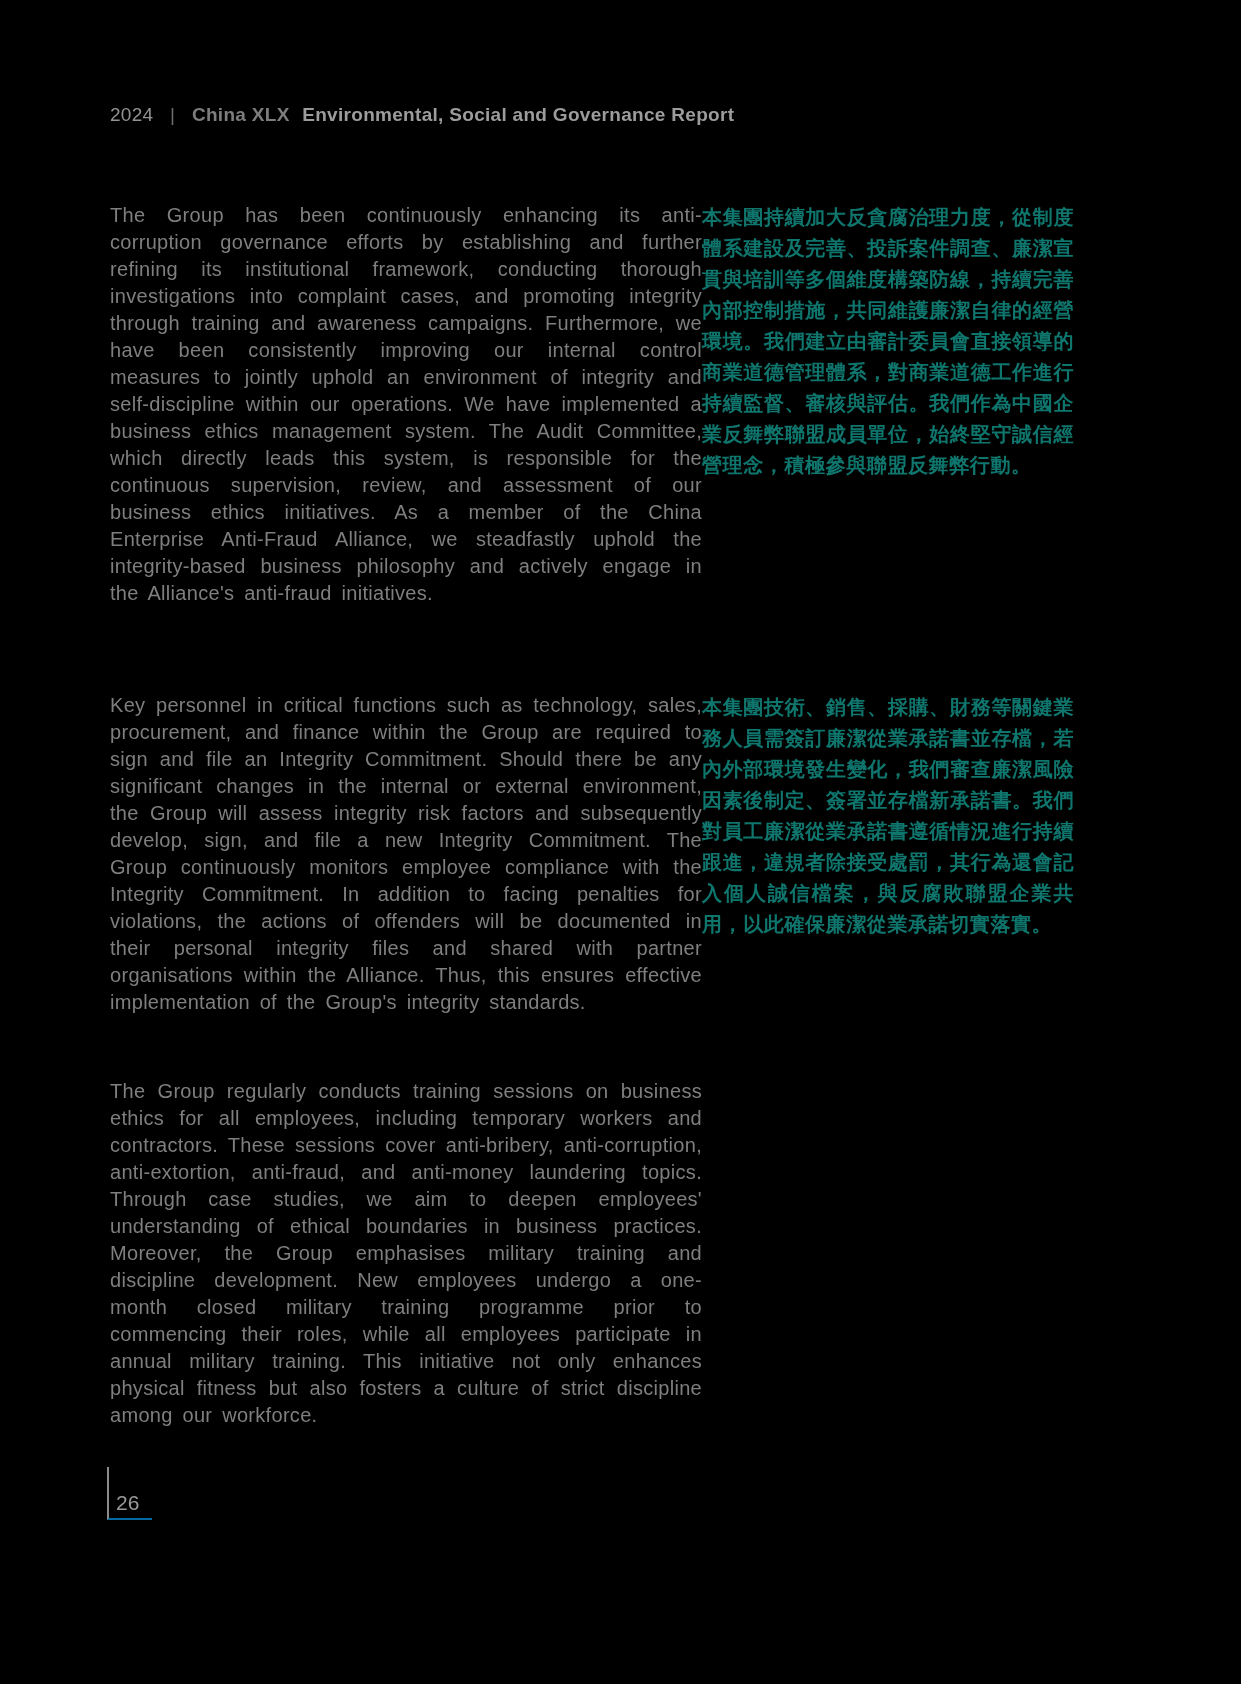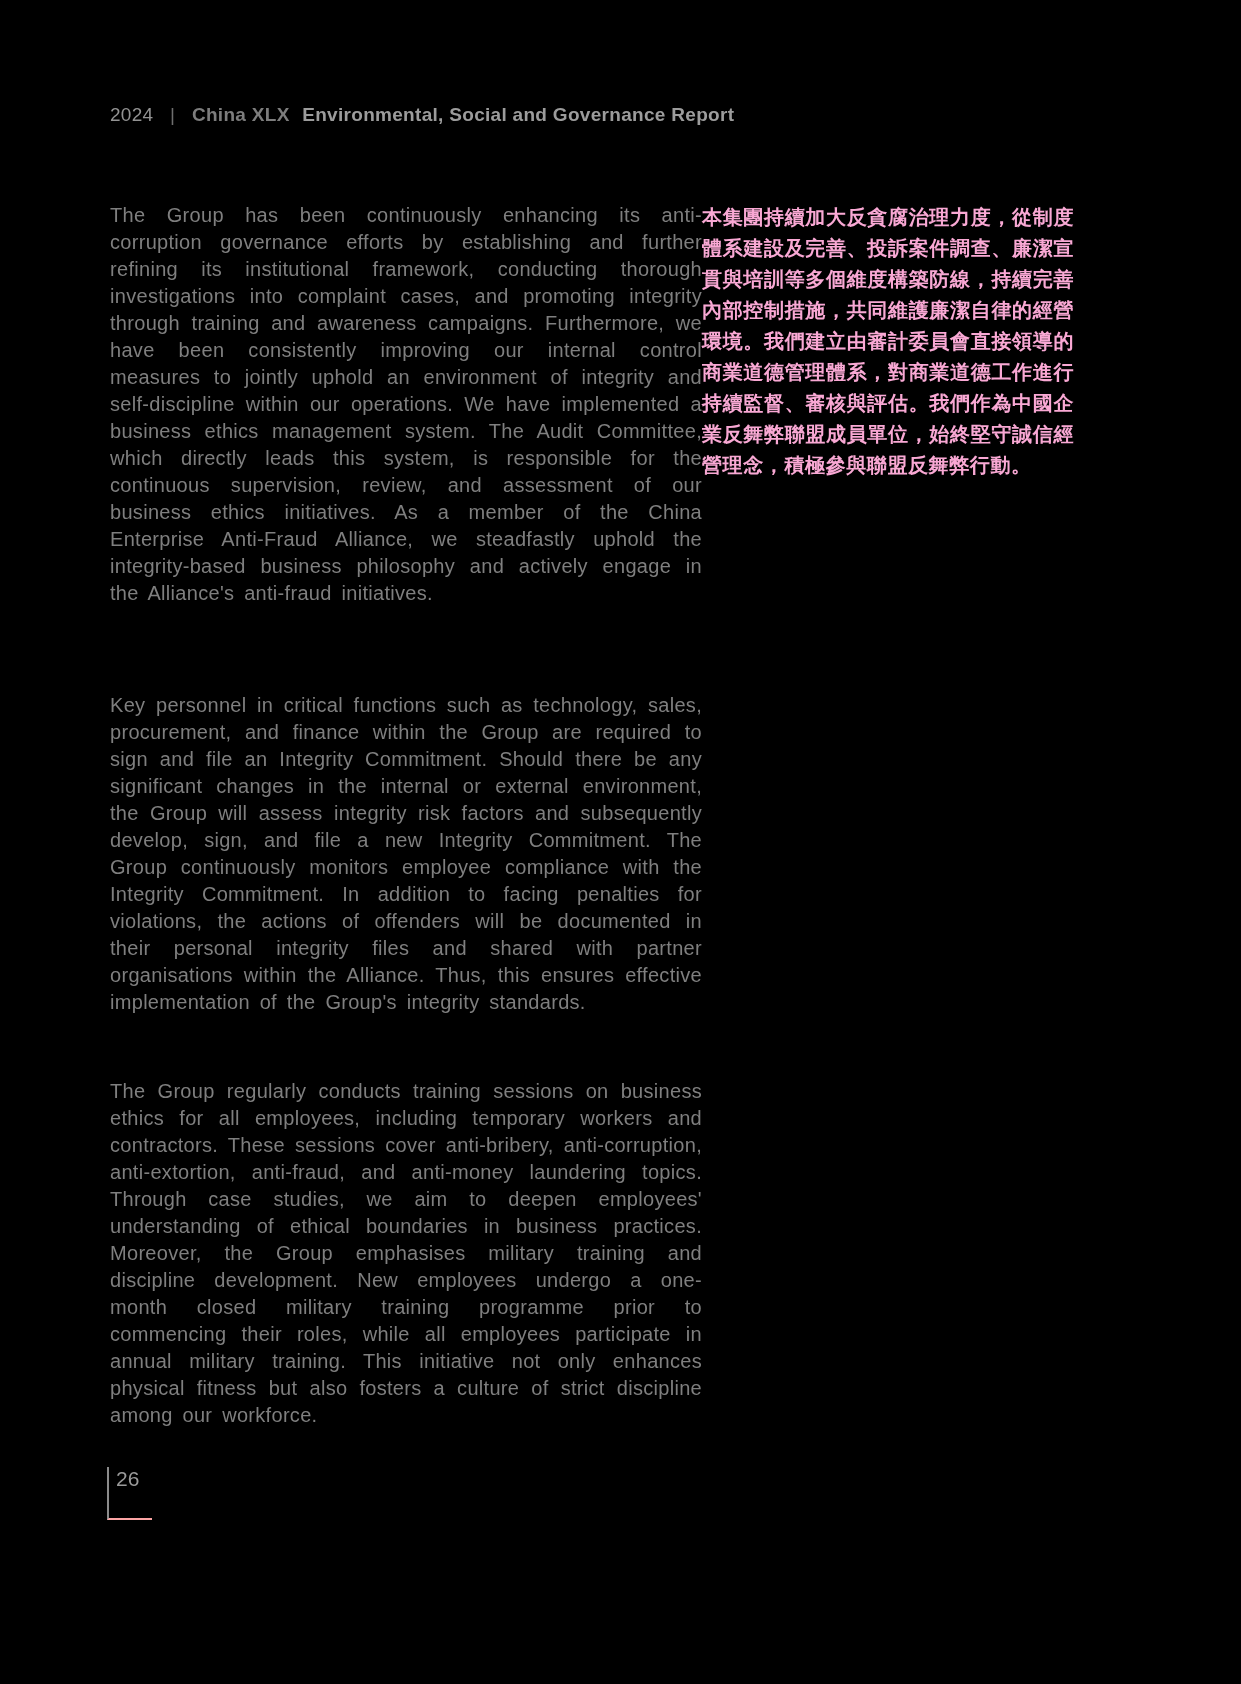--- a/index.html
+++ b/index.html
@@ -41,35 +41,36 @@
     color: #7f7f7f;
     text-align: justify;
     letter-spacing: 0.3px;
     word-spacing: 4px;
     font-weight: 400;
   }
   .col-zh {
     width: 372px;
     font-size: 20px;
     line-height: 31px;
-    color: #f9a8d4;
+    color: #0f766e;
     font-weight: 700;
     text-align: justify;
     letter-spacing: 0.6px;
   }
   
   .pagenum-box {
     position: absolute;
     left: 107px;
     top: 1451px;
     width: 45px;
     height: 53px;
     border-left: 2px solid #8b8b8b;
-    border-bottom: 2px solid #fca5a5;
+    border-bottom: 2px solid #0369a1;
     display: flex;
+    align-items: flex-end;
     box-sizing: border-box;
   }
   .pagenum-box span {
     display: block;
     padding: 0 0 3px 7px;
     font-size: 21px;
     font-weight: 400;
     color: #9a9a9a;
   }
   
@@ -94,20 +95,21 @@
     <span class="title">Environmental, Social and Governance Report</span>
   </div>
 
   <div class="row row-1">
     <div class="col-en">The Group has been continuously enhancing its anti-corruption governance efforts by establishing and further refining its institutional framework, conducting thorough investigations into complaint cases, and promoting integrity through training and awareness campaigns. Furthermore, we have been consistently improving our internal control measures to jointly uphold an environment of integrity and self-discipline within our operations. We have implemented a business ethics management system. The Audit Committee, which directly leads this system, is responsible for the continuous supervision, review, and assessment of our business ethics initiatives. As a member of the China Enterprise Anti-Fraud Alliance, we steadfastly uphold the integrity-based business philosophy and actively engage in the Alliance's anti-fraud initiatives.</div>
     <div class="col-zh">本集團持續加大反貪腐治理力度，從制度體系建設及完善、投訴案件調查、廉潔宣貫與培訓等多個維度構築防線，持續完善內部控制措施，共同維護廉潔自律的經營環境。我們建立由審計委員會直接領導的商業道德管理體系，對商業道德工作進行持續監督、審核與評估。我們作為中國企業反舞弊聯盟成員單位，始終堅守誠信經營理念，積極參與聯盟反舞弊行動。</div>
   </div>
 
   <div class="row row-2">
     <div class="col-en">Key personnel in critical functions such as technology, sales, procurement, and finance within the Group are required to sign and file an Integrity Commitment. Should there be any significant changes in the internal or external environment, the Group will assess integrity risk factors and subsequently develop, sign, and file a new Integrity Commitment. The Group continuously monitors employee compliance with the Integrity Commitment. In addition to facing penalties for violations, the actions of offenders will be documented in their personal integrity files and shared with partner organisations within the Alliance. Thus, this ensures effective implementation of the Group's integrity standards.</div>
+    <div class="col-zh">本集團技術、銷售、採購、財務等關鍵業務人員需簽訂廉潔從業承諾書並存檔，若內外部環境發生變化，我們審查廉潔風險因素後制定、簽署並存檔新承諾書。我們對員工廉潔從業承諾書遵循情況進行持續跟進，違規者除接受處罰，其行為還會記入個人誠信檔案，與反腐敗聯盟企業共用，以此確保廉潔從業承諾切實落實。</div>
   </div>
 
   <div class="row row-3">
     <div class="col-en">The Group regularly conducts training sessions on business ethics for all employees, including temporary workers and contractors. These sessions cover anti-bribery, anti-corruption, anti-extortion, anti-fraud, and anti-money laundering topics. Through case studies, we aim to deepen employees' understanding of ethical boundaries in business practices. Moreover, the Group emphasises military training and discipline development. New employees undergo a one-month closed military training programme prior to commencing their roles, while all employees participate in annual military training. This initiative not only enhances physical fitness but also fosters a culture of strict discipline among our workforce.</div>
   </div>
 
   <div class="pagenum-box">
     <span>26</span>
   </div>
 

